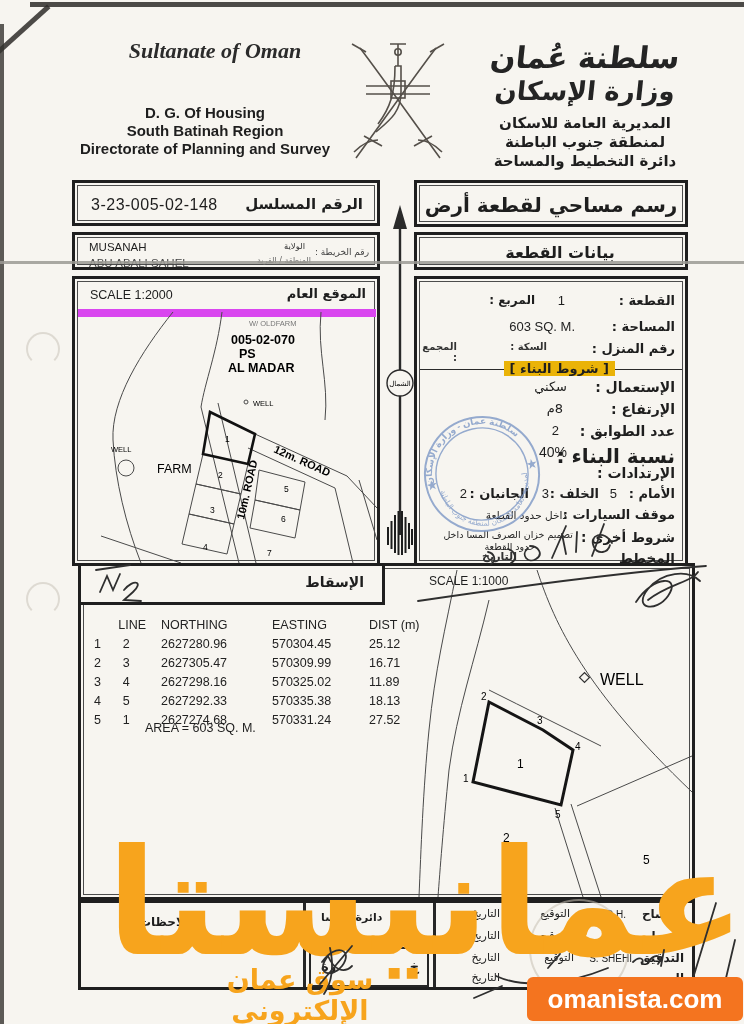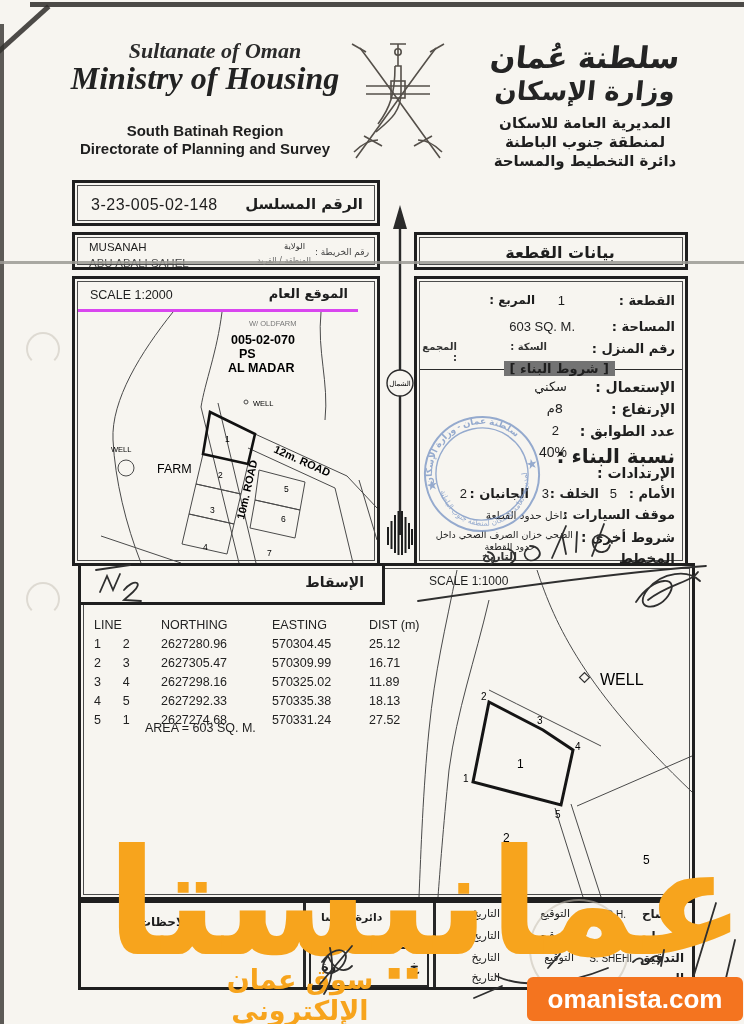--- a/index.html
+++ b/index.html
@@ -27,21 +27,21 @@
 <div id="page">
 
   <div class="abs" style="left:30px;top:2px;width:714px;height:5px;background:#2e2c29;opacity:.85;"></div>
   <div class="abs" style="left:-14px;top:28px;width:72px;height:5px;background:#2e2c29;transform:rotate(-42deg);opacity:.85;"></div>
   <div class="abs" style="left:0;top:24px;width:4px;height:1000px;background:#35332f;opacity:.8;"></div>
   <div class="abs" style="left:0;top:261px;width:744px;height:3px;background:#9b9a94;opacity:.85;z-index:3;"></div>
   <div class="abs" style="left:26px;top:332px;width:30px;height:30px;border-radius:50%;border:2px solid #dedad2;border-bottom-color:transparent;"></div>
   <div class="abs" style="left:26px;top:582px;width:30px;height:30px;border-radius:50%;border:2px solid #dedad2;border-bottom-color:transparent;"></div>
 
   <div class="abs script" style="left:60px;top:38px;width:310px;text-align:center;font-size:22px;font-weight:600;color:#2b2b2b;">Sultanate of Oman</div>
-  <div class="abs script" style="left:40px;top:60px;width:330px;text-align:center;font-size:32px;font-weight:700;color:#222;">Ministry of Housing</div>
+  <div class="abs en" style="left:60px;top:104px;width:290px;text-align:center;font-size:15px;font-weight:700;">D. G. Of Housing</div>
   <div class="abs en" style="left:60px;top:122px;width:290px;text-align:center;font-size:15px;font-weight:700;">South Batinah Region</div>
   <div class="abs en" style="left:40px;top:140px;width:330px;text-align:center;font-size:15px;font-weight:700;">Directorate of Planning and Survey</div>
 
   <svg class="abs" style="left:340px;top:36px;" width="116" height="128" viewBox="0 0 116 128">
     <g stroke="#55504a" stroke-width="1.6" fill="none">
       <path d="M50,8 L66,8 M58,8 L58,30"></path>
       <circle cx="58" cy="16" r="3.2"></circle>
       <path d="M55,30 L61,30 L61,56 C61,76 50,84 36,96"></path>
       <path d="M55,30 C55,58 50,72 38,88"></path>
       <path d="M26,50 L90,50 M26,58 L90,58"></path>
@@ -57,34 +57,37 @@
   <div class="abs ar" style="left:470px;top:40px;width:230px;text-align:center;font-size:30px;font-weight:700;transform:skewX(-6deg);color:#242424;">سلطنة عُمان</div>
   <div class="abs ar" style="left:470px;top:76px;width:230px;text-align:center;font-size:26px;font-weight:700;transform:skewX(-6deg);color:#242424;">وزارة الإسكان</div>
   <div class="abs ar" style="left:470px;top:114px;width:230px;text-align:center;font-size:15px;font-weight:700;">المديرية العامة للاسكان</div>
   <div class="abs ar" style="left:470px;top:152px;width:230px;text-align:center;font-size:15px;font-weight:700;">دائرة التخطيط والمساحة</div>
   <div class="abs ar" style="left:470px;top:133px;width:230px;text-align:center;font-size:15px;font-weight:700;">لمنطقة جنوب الباطنة</div>
 
   <div class="abs dbox" style="left:72px;top:180px;width:308px;height:46px;">
     <span class="abs en" style="left:16px;top:13px;font-size:16px;letter-spacing:.5px;">3-23-005-02-148</span>
     <span class="abs ar lab" style="right:14px;top:12px;font-size:15px;">الرقم المسلسل</span>
   </div>
+  <div class="abs dbox" style="left:414px;top:180px;width:274px;height:47px;">
+    <span class="abs ar" style-="" style="left:0;right:0;top:10px;text-align:center;font-size:20px;font-weight:700;">رسم مساحي لقطعة أرض</span>
+  </div>
 
   <div class="abs dbox" style="left:72px;top:232px;width:308px;height:38px;">
     <span class="abs en" style="left:14px;top:6px;font-size:11.5px;">MUSANAH</span>
     <span class="abs en" style="left:14px;top:22px;font-size:11.5px;color:#444;">ABU ABALI SAHEL</span>
     <span class="abs ar" style="right:72px;top:6px;font-size:8.5px;color:#333;">الولاية</span>
     <span class="abs ar" style="right:66px;top:21px;font-size:8px;color:#666;">المنطقة / القرية</span>
     <span class="abs ar" style="right:8px;top:12px;font-size:9px;color:#444;">رقم الخريطة :</span>
   </div>
   <div class="abs dbox" style="left:414px;top:232px;width:274px;height:38px;">
     <span class="abs ar" style="left:0;right:0;top:8px;text-align:center;font-size:16px;font-weight:700;margin-left:18px;">بيانات القطعة</span>
   </div>
 
   <div class="abs dbox" style="left:72px;top:276px;width:308px;height:290px;">
-    <div class="abs" style="left:3px;right:19px;top:3px;height:27px;border-bottom:3px solid #d946ef;">
+    <div class="abs" style="left:3px;right:1px;top:3px;height:27px;border-bottom:8px solid #d946ef;">
       <span class="abs en" style="left:12px;top:6px;font-size:12.5px;">SCALE 1:2000</span>
       <span class="abs ar" style="right:10px;top:4px;font-size:13px;font-weight:700;">الموقع العام</span>
     </div>
     <svg class="abs" style="left:6px;top:33px;" width="296" height="251" viewBox="0 0 296 251">
       <g stroke="#4a4a4a" stroke-width="1" fill="none">
         <path d="M92,0 C60,40 30,88 32,128 C34,168 45,213 60,251"></path>
         <path d="M20,224 L100,251"></path>
         <path d="M141,0 C136,40 124,70 120,95"></path>
         <path d="M120,95 L158,251 M137,91 L175,251"></path>
         <path d="M174,122 L266,164 M167,136 L254,176"></path>
@@ -127,21 +130,21 @@
     <div class="row" style="top:40px;">
       <span class="lab ar abs" style="right:10px;">المساحة :</span>
       <span class="val abs en" style="right:110px;direction:ltr;">603 SQ. M.</span>
     </div>
     <div class="row" style="top:62px;">
       <span class="lab ar abs" style="right:10px;">رقم المنزل :</span>
       <span class="lab ar abs" style="right:138px;font-size:10px;color:#333;">السكة :</span>
       <span class="lab ar abs" style="right:228px;font-size:10px;color:#333;">المجمع :</span>
     </div>
     <div class="abs" style="left:3px;right:3px;top:90px;border-top:1.5px solid #2a2a2a;"></div>
-    <div class="abs ar" style="right:70px;top:82px;background:#737373;padding:0 6px;font-size:13px;font-weight:700;">[ شروط البناء ]</div>
+    <div class="abs ar" style="right:70px;top:82px;background:#eab308;padding:0 6px;font-size:13px;font-weight:700;">[ شروط البناء ]</div>
     <div class="row" style="top:100px;">
       <span class="lab ar abs" style="right:10px;font-size:14px;">الإستعمال :</span>
       <span class="val ar abs" style="right:118px;font-size:13px;">سكني</span>
     </div>
     <div class="row" style="top:122px;">
       <span class="lab ar abs" style="right:10px;font-size:14px;">الإرتفاع :</span>
       <span class="val ar abs" style="right:122px;font-size:13px;">8م</span>
     </div>
     <div class="row" style="top:144px;">
       <span class="lab ar abs" style="right:10px;font-size:14px;">عدد الطوابق :</span>
@@ -161,21 +164,21 @@
       <span class="val abs" style="right:136px;">3</span>
       <span class="lab ar abs" style="right:156px;">الجانبان :</span>
       <span class="val abs" style="right:218px;">2</span>
     </div>
     <div class="row" style="top:228px;">
       <span class="lab ar abs" style="right:10px;font-size:13px;">موقف السيارات :</span>
       <span class="val ar abs" style="right:118px;font-size:10.5px;top:2px;">داخل حدود القطعة</span>
     </div>
     <div class="row" style="top:250px;">
       <span class="lab ar abs" style="right:10px;font-size:13.5px;">شروط أخرى :</span>
-      <span class="val ar abs" style="right:112px;font-size:9.5px;top:0;">الصحي خزان الصرف الصحي داخل</span>
+      <span class="val ar abs" style="right:112px;font-size:9.5px;top:0;">تصميم خزان الصرف المسا داخل</span>
       <span class="val ar abs" style="right:150px;font-size:9.5px;top:12px;">حدود القطعة</span>
     </div>
     <div class="row" style="top:271px;">
       <span class="lab ar abs" style="right:10px;font-size:13.5px;">المخطط</span>
       <span class="lab ar abs" style="right:168px;font-size:11px;color:#333;">التاريخ</span>
     </div>
 
     <svg class="abs" style="left:0px;top:130px;transform:rotate(-12deg);opacity:.8;" width="130" height="130" viewBox="0 0 130 130">
       <defs>
         <path id="arcTop" d="M15,65 A50,50 0 0 1 115,65"></path>
@@ -230,21 +233,21 @@
       <text x="558" y="294" font-size="12">5</text>
     </svg>
     <div class="abs" style="left:-3px;top:-3px;width:307px;height:42px;border:3px solid #1f1f1f;box-sizing:border-box;background:#f7f5f0;">
       <span class="abs ar" style="right:18px;top:8px;font-size:14px;font-weight:700;">الإسقاط</span>
     </div>
     <span class="abs en" style="left:348px;top:8px;font-size:12px;">SCALE 1:1000</span>
 
     <table class="abs en" style="left:12px;top:50px;border-collapse:collapse;font-size:12.5px;line-height:17px;color:#222;">
       <tbody>
           <tr>
-        <td colspan="2" style="min-width:52px;">LINE</td>
+        <td colspan="2" style="min-width:52px;text-align:right;">LINE</td>
         <td style="min-width:98px;padding-left:14px;">NORTHING</td>
         <td style="min-width:84px;padding-left:12px;">EASTING</td>
         <td style="padding-left:12px;">DIST (m)</td>
       </tr>
       <tr>
         <td>1</td>
             <td style="padding-left:14px;">2</td>
         <td style="padding-left:14px;">2627280.96</td>
             <td style="padding-left:12px;">570304.45</td>
             <td style="padding-left:12px;">25.12</td>

